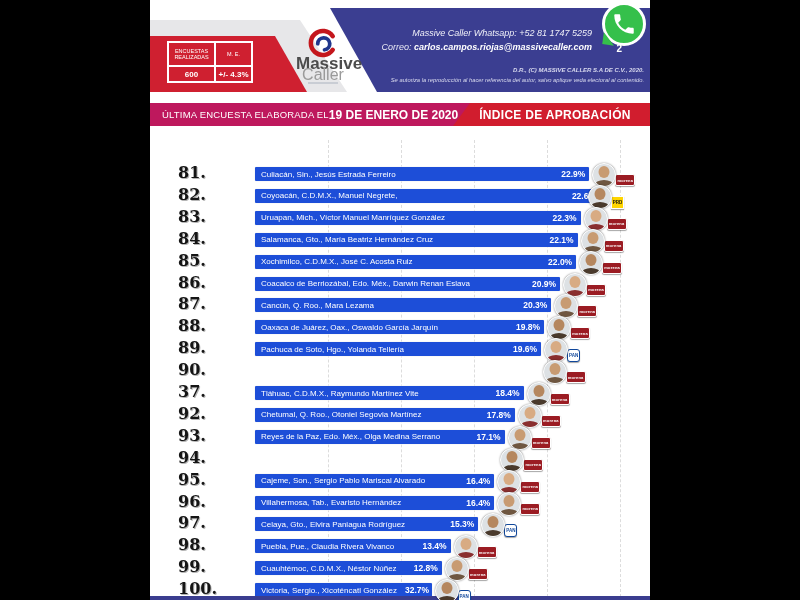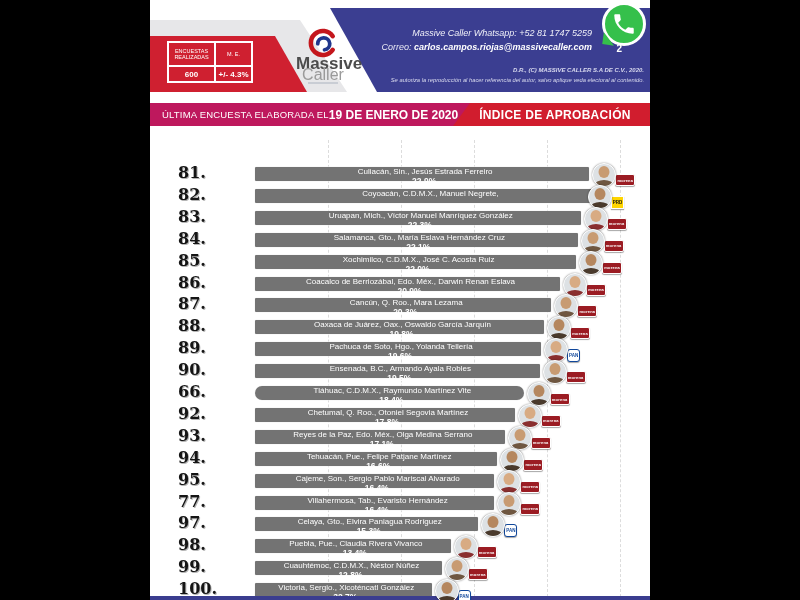--- a/index.html
+++ b/index.html
@@ -49,22 +49,22 @@
   .title-left{font-size:9.5px;margin-left:12px;letter-spacing:.2px;}
   .title-date{font-size:12px;font-weight:bold;margin-left:0;}
   .title-right{position:absolute;left:310px;right:0;top:0;height:23px;display:flex;align-items:center;
     justify-content:center;color:#fff;font-size:12px;font-weight:bold;letter-spacing:.3px;}
 
   
   .gridline{position:absolute;top:140px;height:457px;width:0;border-left:1px dashed #dcdcdc;}
   .row{position:absolute;left:0;width:500px;height:22px;}
   .rank{position:absolute;left:28px;top:-4px;font-family:"DejaVu Serif",serif;font-weight:bold;
     font-size:16px;color:#151515;text-shadow:1px 1px 0 rgba(120,120,120,.55);line-height:20px;}
-  .bar{position:absolute;left:105px;top:0;height:14px;background:#737373;border-radius:1px;
-    display:flex;align-items:center;justify-content:flex-start;color:#fff;box-shadow:0 0 0 .5px #f4f4f4;flex-direction:column;}
+  .bar{position:absolute;left:105px;top:0;height:14px;background:#1d4ed8;border-radius:1px;
+    display:flex;align-items:center;justify-content:space-between;color:#fff;box-shadow:0 0 0 .5px #f4f4f4;}
   .bar-label{font-size:8px;padding-left:6px;white-space:nowrap;}
   .bar-pct{font-size:8.5px;font-weight:bold;padding-right:4px;padding-left:8px;white-space:nowrap;}
   .avatar{position:absolute;top:-4px;width:22px;height:22px;border-radius:50%;border:1px solid #fff;
     box-shadow:0 0 2px rgba(0,0,0,.45);background:#dde1e4;overflow:hidden;z-index:3;}
   .avatar::before{content:"";position:absolute;left:50%;top:2px;transform:translateX(-50%);
     width:11px;height:12px;border-radius:50%;background:#c89b72;}
   .avatar::after{content:"";position:absolute;left:50%;bottom:-5px;transform:translateX(-50%);
     width:19px;height:11px;border-radius:50% 50% 0 0;background:#6f5741;}
   .av-b::before{background:#b5875f}.av-b::after{background:#4a3a2c}
   .av-c::before{background:#d8ab83}.av-c::after{background:#8a2f2f}
@@ -159,21 +159,21 @@
         <div class="bar" style="width: 325.58px;">
           <span class="bar-label">Uruapan, Mich., Víctor Manuel Manríquez González</span>
           <span class="bar-pct">22.3%</span>
         </div>
         <div class="avatar av-c" style="left: 433.58px;"></div>
         <div class="badge badge-morena" style="left: 456.58px;">morena</div>
       </div>
       <div class="row" style="top: 232.7px;">
         <div class="rank">84.</div>
         <div class="bar" style="width: 322.66px;">
-          <span class="bar-label">Salamanca, Gto., María Eslava Hernández Cruz</span>
+          <span class="bar-label">Salamanca, Gto., María Beatriz Hernández Cruz</span>
           <span class="bar-pct">22.1%</span>
         </div>
         <div class="avatar " style="left: 430.66px;"></div>
         <div class="badge badge-morena" style="left: 453.66px;">morena</div>
       </div>
       <div class="row" style="top: 254.6px;">
         <div class="rank">85.</div>
         <div class="bar" style="width: 321.2px;">
           <span class="bar-label">Xochimilco, C.D.M.X., José C. Acosta Ruiz</span>
           <span class="bar-pct">22.0%</span>
@@ -212,30 +212,26 @@
         <div class="rank">89.</div>
         <div class="bar" style="width: 286.16px;">
           <span class="bar-label">Pachuca de Soto, Hgo., Yolanda Tellería</span>
           <span class="bar-pct">19.6%</span>
         </div>
         <div class="avatar av-c" style="left: 394.16px;"></div>
         <div class="badge badge-pan" style="left: 417.16px;">PAN</div>
       </div>
       <div class="row" style="top: 364.1px; border-radius: 7px;">
         <div class="rank">90.</div>
-        <div class="bar" style="width: 284.7px;">
-          <span class="bar-label">Ensenada, B.C., Armando Ayala Robles</span>
-          <span class="bar-pct">19.5%</span>
-        </div>
         <div class="avatar " style="left: 392.7px;"></div>
         <div class="badge badge-morena" style="left: 415.7px;">morena</div>
       </div>
       <div class="row" style="top: 386px;">
-        <div class="rank">66.</div>
-        <div class="bar" style="width: 268.64px; border-radius: 7px;">
+        <div class="rank">37.</div>
+        <div class="bar" style="width: 268.64px;">
           <span class="bar-label">Tláhuac, C.D.M.X., Raymundo Martínez Vite</span>
           <span class="bar-pct">18.4%</span>
         </div>
         <div class="avatar av-b" style="left: 376.64px;"></div>
         <div class="badge badge-morena" style="left: 399.64px;">morena</div>
       </div>
       <div class="row" style="top: 407.9px;">
         <div class="rank">92.</div>
         <div class="bar" style="width: 259.88px;">
           <span class="bar-label">Chetumal, Q. Roo., Otoniel Segovia Martínez</span>
@@ -248,38 +244,34 @@
         <div class="rank">93.</div>
         <div class="bar" style="width: 249.66px;">
           <span class="bar-label">Reyes de la Paz, Edo. Méx., Olga Medina Serrano</span>
           <span class="bar-pct">17.1%</span>
         </div>
         <div class="avatar " style="left: 357.66px;"></div>
         <div class="badge badge-morena" style="left: 380.66px;">morena</div>
       </div>
       <div class="row" style="top: 451.7px;">
         <div class="rank">94.</div>
-        <div class="bar" style="width: 242.36px;">
-          <span class="bar-label">Tehuacán, Pue., Felipe Patjane Martínez</span>
-          <span class="bar-pct">16.6%</span>
-        </div>
         <div class="avatar av-b" style="left: 350.36px;"></div>
         <div class="badge badge-morena" style="left: 373.36px;">morena</div>
       </div>
       <div class="row" style="top: 473.6px;">
         <div class="rank">95.</div>
         <div class="bar" style="width: 239.44px;">
           <span class="bar-label">Cajeme, Son., Sergio Pablo Mariscal Alvarado</span>
           <span class="bar-pct">16.4%</span>
         </div>
         <div class="avatar av-c" style="left: 347.44px;"></div>
         <div class="badge badge-morena" style="left: 370.44px;">morena</div>
       </div>
       <div class="row" style="top: 495.5px;">
-        <div class="rank">77.</div>
+        <div class="rank">96.</div>
         <div class="bar" style="width: 239.44px;">
           <span class="bar-label">Villahermosa, Tab., Evaristo Hernández</span>
           <span class="bar-pct">16.4%</span>
         </div>
         <div class="avatar " style="left: 347.44px;"></div>
         <div class="badge badge-morena" style="left: 370.44px;">morena</div>
       </div>
       <div class="row" style="top: 517.4px;">
         <div class="rank">97.</div>
         <div class="bar" style="width: 223.38px;">

